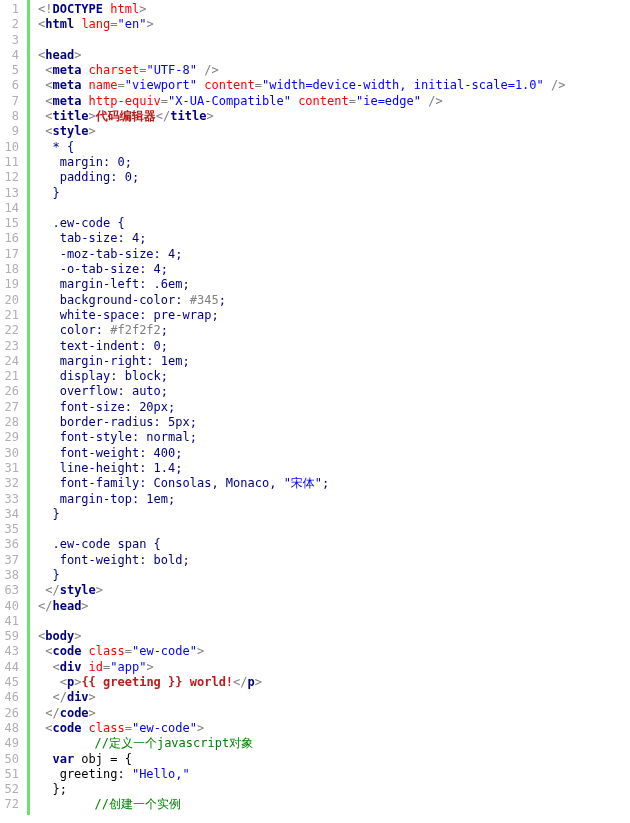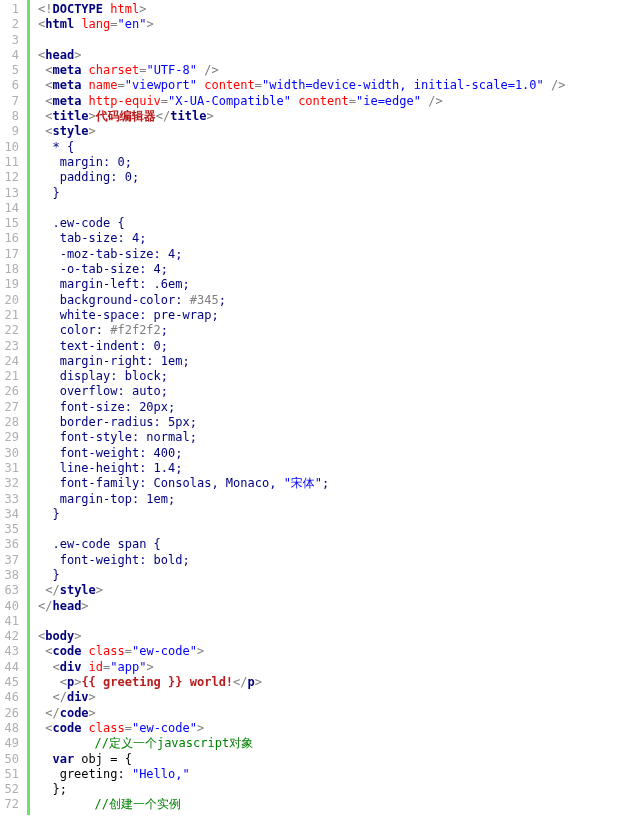--- a/index.html
+++ b/index.html
@@ -78,21 +78,21 @@
     <div>32</div>
     <div>33</div>
     <div>34</div>
     <div>35</div>
     <div>36</div>
     <div>37</div>
     <div>38</div>
     <div>63</div>
     <div>40</div>
     <div>41</div>
-    <div>42</div>
+    <div>59</div>
     <div>43</div>
     <div>44</div>
     <div>45</div>
     <div>46</div>
     <div>26</div>
     <div>48</div>
     <div>49</div>
     <div>50</div>
     <div>51</div>
     <div>52</div>

